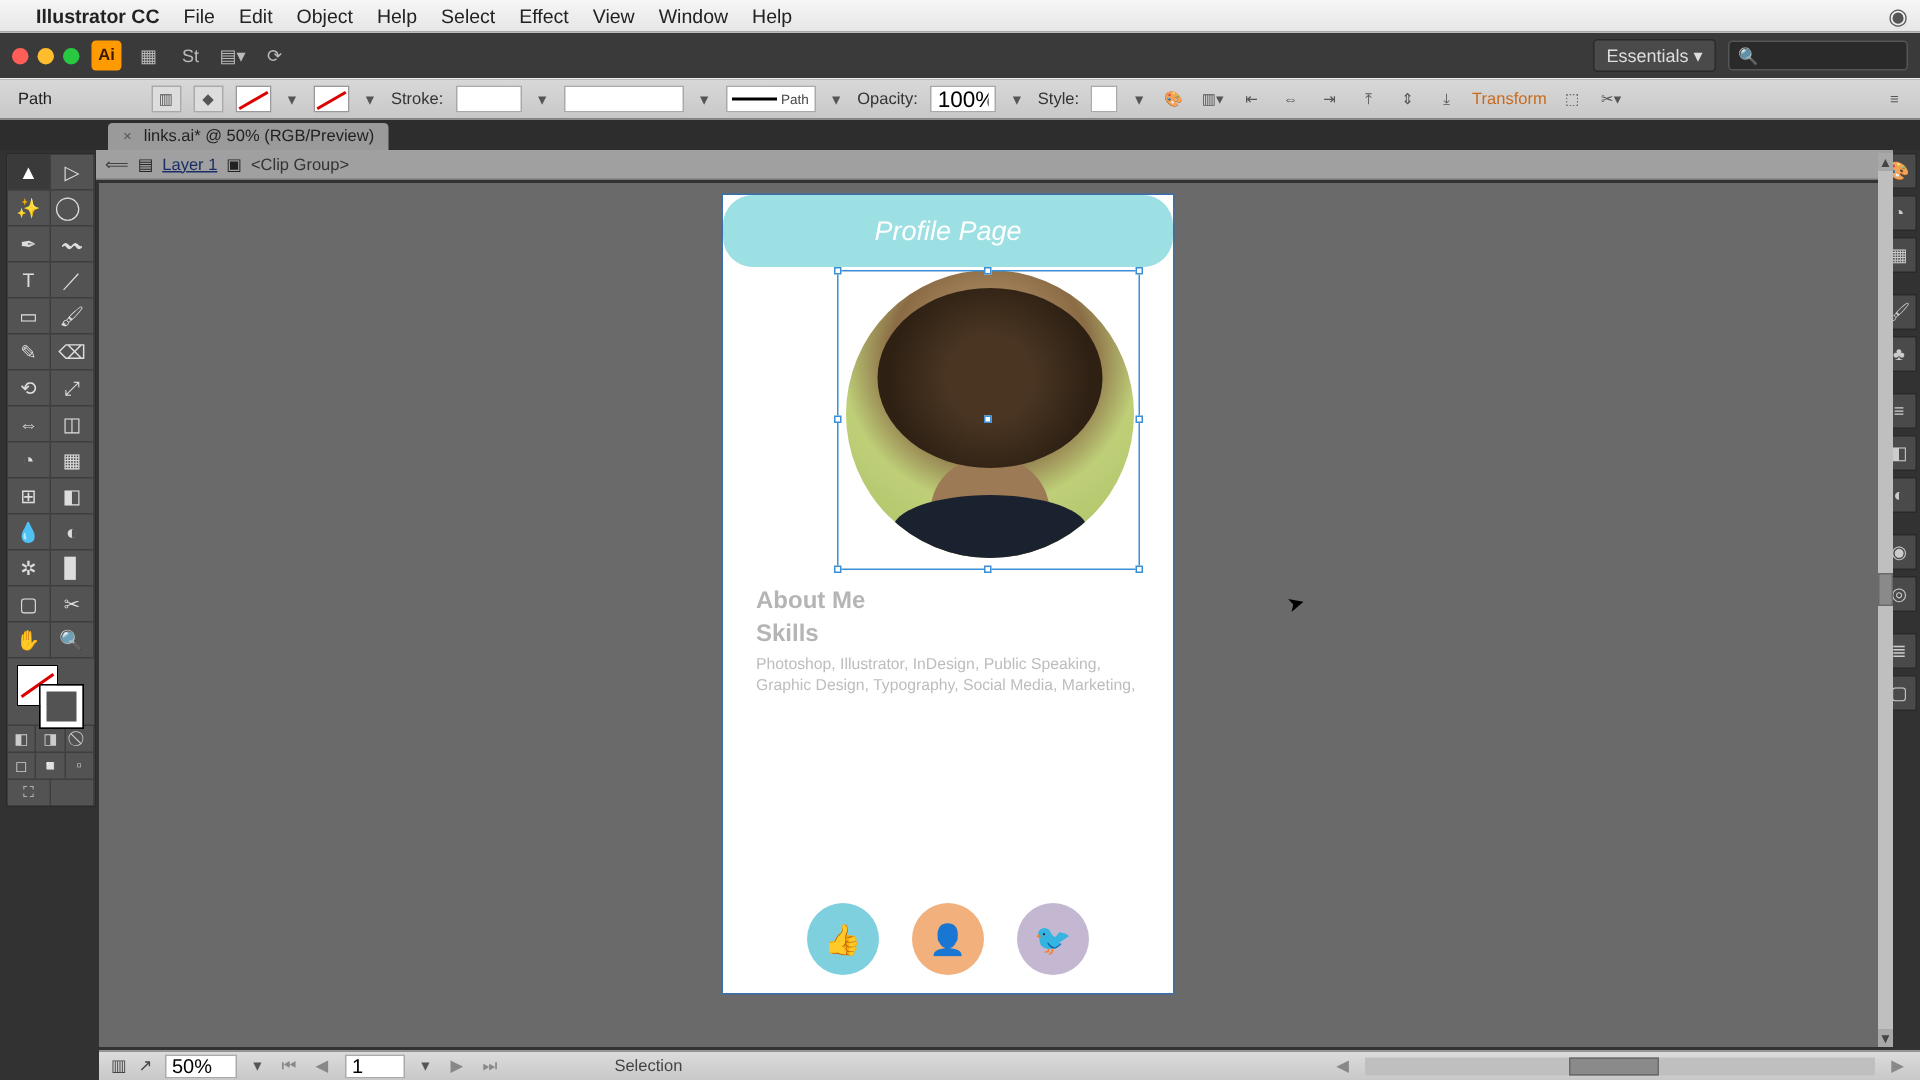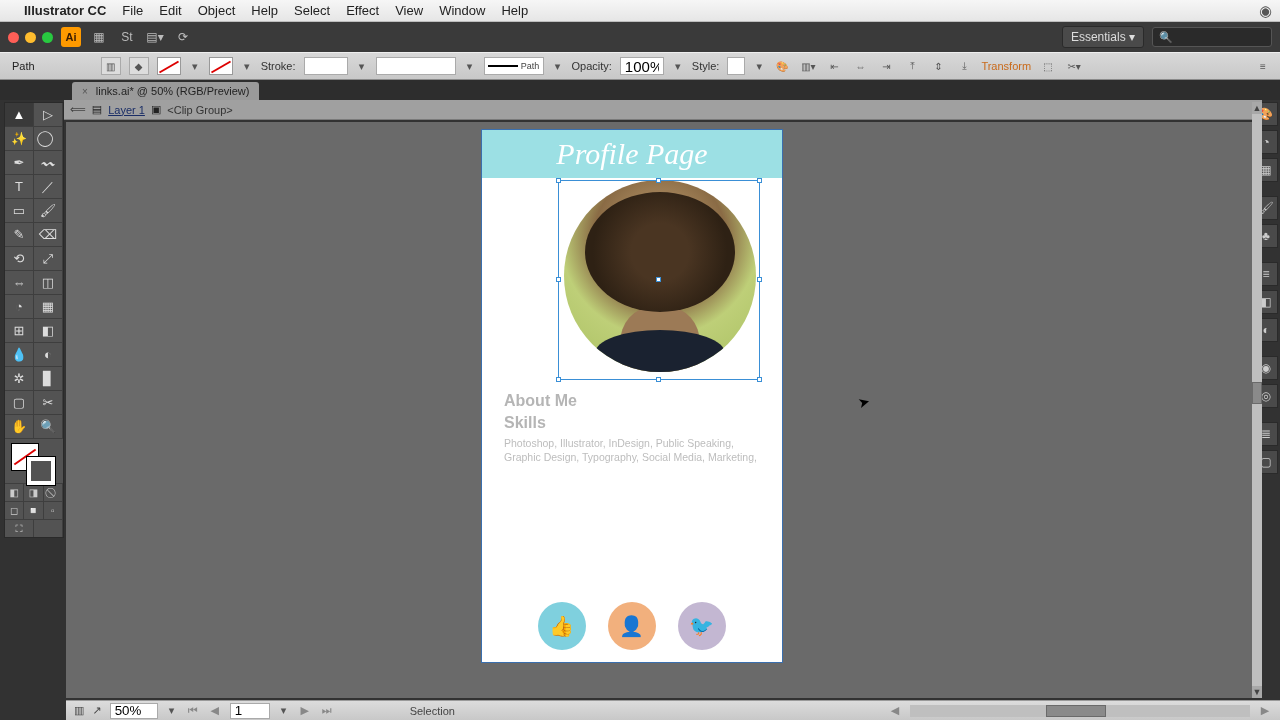--- a/index.html
+++ b/index.html
@@ -73,21 +73,21 @@
 
 .canvas { position: absolute; left: 66px; top: 122px; right: 28px; bottom: 22px; background: #6a6a6a; overflow: hidden; }
 .vscroll { position: absolute; right: 18px; top: 102px; width: 10px; bottom: 22px; background: #bfbfbf; }
 .vscroll .thumb { position: absolute; left: 0; right: 0; top: 280px; height: 22px; background: #8a8a8a; border: 1px solid #6a6a6a; }
 .vscroll .arr { position: absolute; left: 0; right: 0; height: 12px; background: #a8a8a8; color: #444; font-size: 9px; display: flex; align-items: center; justify-content: center; }
 .hscroll { position: absolute; left: 300px; right: 28px; bottom: 8px; height: 12px; background: #bfbfbf; }
 .hscroll .thumb { position: absolute; top: 0; bottom: 0; left: 40%; width: 60px; background: #8a8a8a; border: 1px solid #6a6a6a; }
 
 
 .artboard { position: absolute; left: 416px; top: 8px; width: 300px; height: 532px; background: #fff; box-shadow: 0 0 0 1px #3a6fae; }
-.phead { height: 48px; background: #9ce0e4; color: #fff; font-family: Liberation Serif, serif; font-size: 30px; display: flex; align-items: center; justify-content: center; font-style: italic; }
+.phead { height: 48px; background: #9ce0e4; color: #fff; font-family: Liberation Sans, sans-serif; font-size: 18px; display: flex; align-items: center; justify-content: center; font-style: italic; border-radius: 20px; }
 .imgwrap { position: relative; height: 208px; }
 .portrait { position: absolute; left: 82px; top: 2px; width: 192px; height: 192px; border-radius: 50%; overflow: hidden; background: radial-gradient(circle at 50% 30%, #caa87a 0%, #8a6b45 40%, #becf78 60%, #a8bf60 100%); }
 .portrait::before { content: ""; position: absolute; left: 50%; top: 66%; width: 80px; height: 90px; background: #9c7a56; border-radius: 40% 40% 45% 45%; transform: translateX(-50%); }
 .portrait::after { content: ""; position: absolute; left: 50%; bottom: -4px; width: 130px; height: 46px; background: #1a2230; border-radius: 50% 50% 0 0; transform: translateX(-50%); }
 .hair { position: absolute; left: 50%; top: 12px; width: 150px; height: 120px; background: radial-gradient(circle, #4a3522 30%, #2e2114 70%); border-radius: 50%; transform: translateX(-50%); }
 
 
 .selbox { position: absolute; left: 76px; top: 50px; width: 202px; height: 200px; border: 1px solid #3a8fd6; pointer-events: none; }
 .selbox .h { position: absolute; width: 5px; height: 5px; background: #fff; border: 1px solid #3a8fd6; }
 .h.nw { left: -3px; top: -3px; } .h.n { left: 50%; top: -3px; margin-left: -3px; } .h.ne { right: -3px; top: -3px; }

